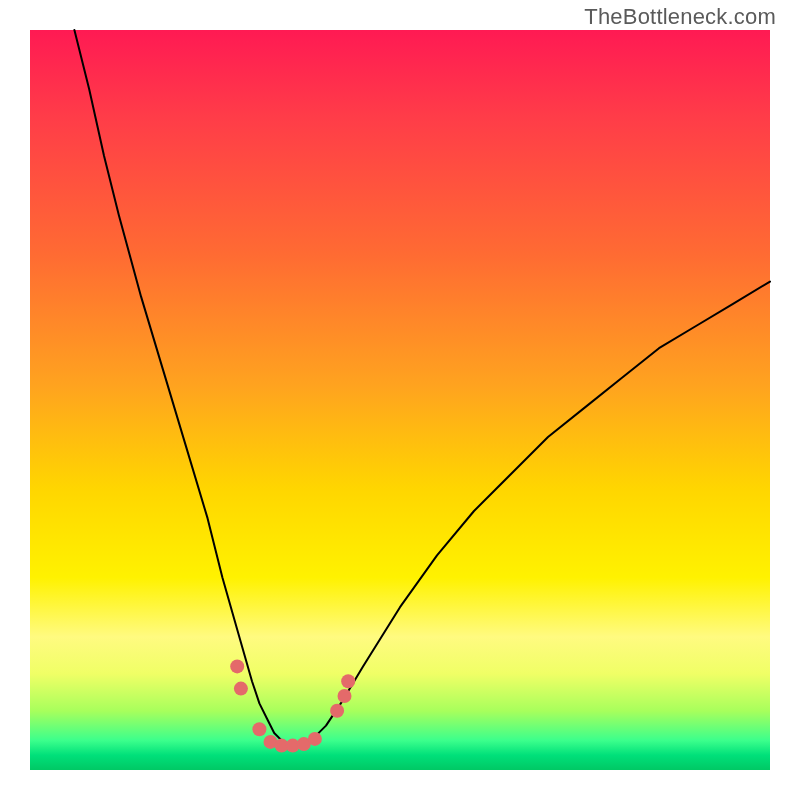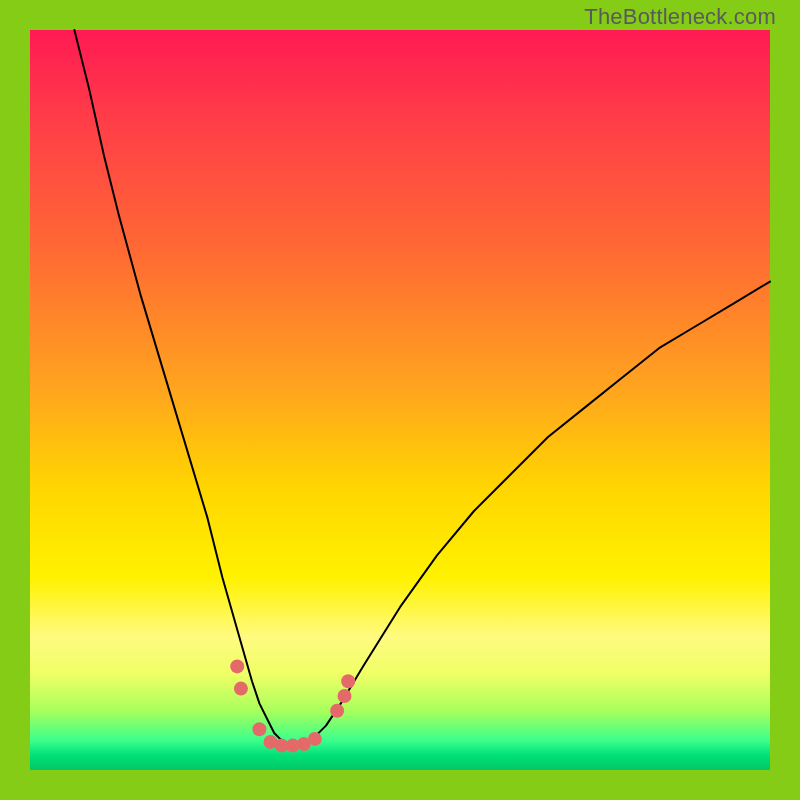--- a/index.html
+++ b/index.html
@@ -8,21 +8,21 @@
     width: 800px;
     height: 800px;
     background: #000;
     overflow: hidden;
     font-family: Arial, Helvetica, sans-serif;
   }
   .frame {
     position: relative;
     width: 800px;
     height: 800px;
-    background: #84cc16;
+    background: #ffffff;
   }
   .plot-area {
     position: absolute;
     left: 30px;
     top: 30px;
     width: 740px;
     height: 740px;
     
     background: linear-gradient(
       to bottom,

